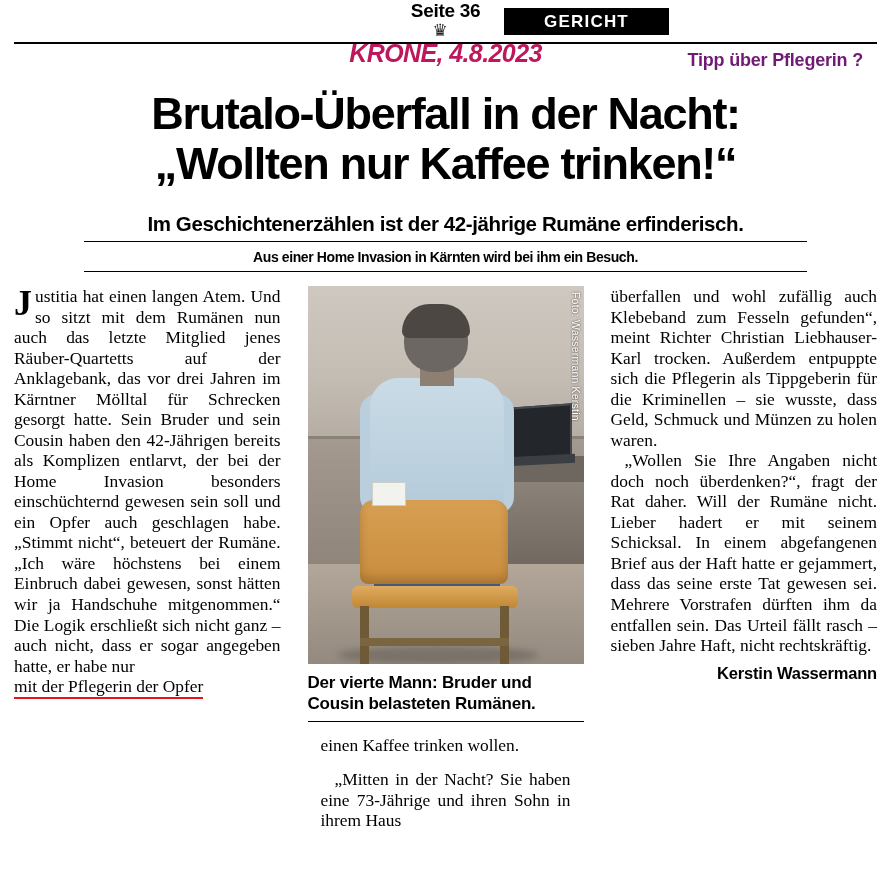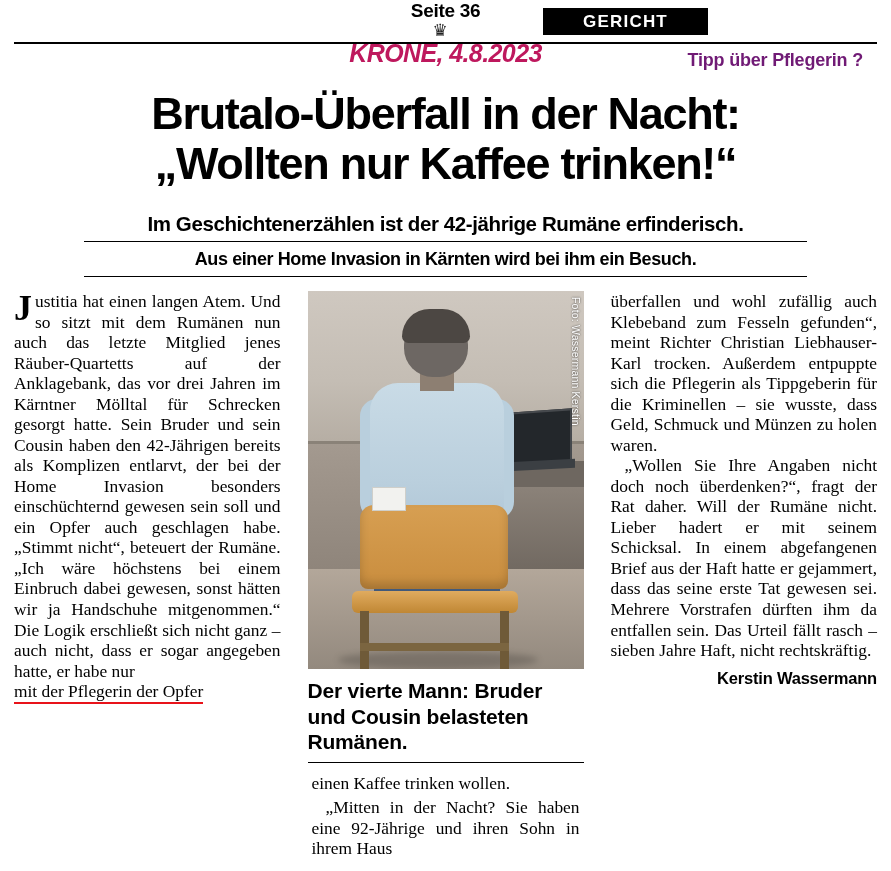--- a/index.html
+++ b/index.html
@@ -48,21 +48,21 @@
   .krone-date {
     font-family: "Liberation Sans", sans-serif;
     font-weight: bold;
     font-style: italic;
     font-size: 25px;
     color: #be185d;
     letter-spacing: -0.6px;
   }
   .gericht-badge {
     position: absolute;
-    left: 529px;
+    left: 490px;
     top: 8px;
     width: 165px;
     height: 27px;
     background: #000;
     color: #fff;
     font-family: "Liberation Sans", sans-serif;
     font-weight: bold;
     font-size: 17px;
     letter-spacing: 1.2px;
     display: flex;
@@ -109,21 +109,21 @@
     margin-top: 24px;
     padding-bottom: 5px;
     border-bottom: 1.5px solid #000;
     margin-left: 70px;
     margin-right: 70px;
   }
   .subhead2 {
     text-align: center;
     font-family: "Liberation Sans", sans-serif;
     font-weight: bold;
-    font-size: 18px;
+    font-size: 14px;
     letter-spacing: -0.4px;
     margin-top: 7px;
     padding-bottom: 6px;
     border-bottom: 1.5px solid #000;
     margin-left: 70px;
     margin-right: 70px;
   }
 
   
   .body-area {
@@ -176,36 +176,36 @@
     font-size: 10.5px;
     color: #ffffff;
     writing-mode: vertical-rl;
     text-orientation: mixed;
     letter-spacing: 0.2px;
     text-shadow: 0 0 2px rgba(0,0,0,.8);
   }
   .caption {
     font-family: "Liberation Sans", sans-serif;
     font-weight: bold;
-    font-size: 21px;
+    font-size: 17px;
     line-height: 1.22;
     margin-top: 9px;
     padding-bottom: 7px;
     border-bottom: 1.5px solid #000;
     letter-spacing: -0.2px;
   }
   .mid-text {
     margin-top: 10px;
     font-family: "Liberation Serif", serif;
     font-size: 17.4px;
     line-height: 1.18;
     text-align: justify;
     hyphens: auto;
   }
-  .mid-text p { margin: 4px; }
+  .mid-text p { margin: 13px; }
   .mid-text p + p { text-indent: 14px; }
 
   .byline {
     text-align: right;
     font-family: "Liberation Sans", sans-serif;
     font-weight: bold;
     font-size: 16.5px;
     margin-top: 8px;
     letter-spacing: -0.2px;
   }
@@ -373,21 +373,21 @@
         <div class="ph-label"></div>
         <div class="ph-chairseat"></div>
         <div class="ph-chairleg1"></div>
         <div class="ph-chairleg2"></div>
         <div class="ph-chairrung"></div>
         <div class="photo-credit">Foto: Wassermann Kerstin</div>
       </div>
       <div class="caption">Der vierte Mann: Bruder und Cousin belasteten Rumänen.</div>
       <div class="mid-text">
         <p>einen Kaffee trinken wollen.</p>
-        <p>„Mitten in der Nacht? Sie haben eine 92-Jährige und ihren Sohn in ihrem Haus</p>
+        <p>„Mitten in der Nacht? Sie haben eine 73-Jährige und ihren Sohn in ihrem Haus</p>
       </div>
     </div>
 
     <div class="col">
       <p>überfallen und wohl zufällig auch Klebeband zum Fesseln gefunden“, meint Richter Christian Liebhauser-Karl trocken. Außerdem entpuppte sich die Pflegerin als Tippgeberin für die Kriminellen – sie wusste, dass Geld, Schmuck und Münzen zu holen waren.</p>
       <p>„Wollen Sie Ihre Angaben nicht doch noch überdenken?“, fragt der Rat daher. Will der Rumäne nicht. Lieber hadert er mit seinem Schicksal. In einem abgefangenen Brief aus der Haft hatte er gejammert, dass das seine erste Tat gewesen sei. Mehrere Vorstrafen dürften ihm da entfallen sein. Das Urteil fällt rasch – sieben Jahre Haft, nicht rechtskräftig.</p>
       <div class="byline">Kerstin Wassermann</div>
     </div>
 
   </div>

